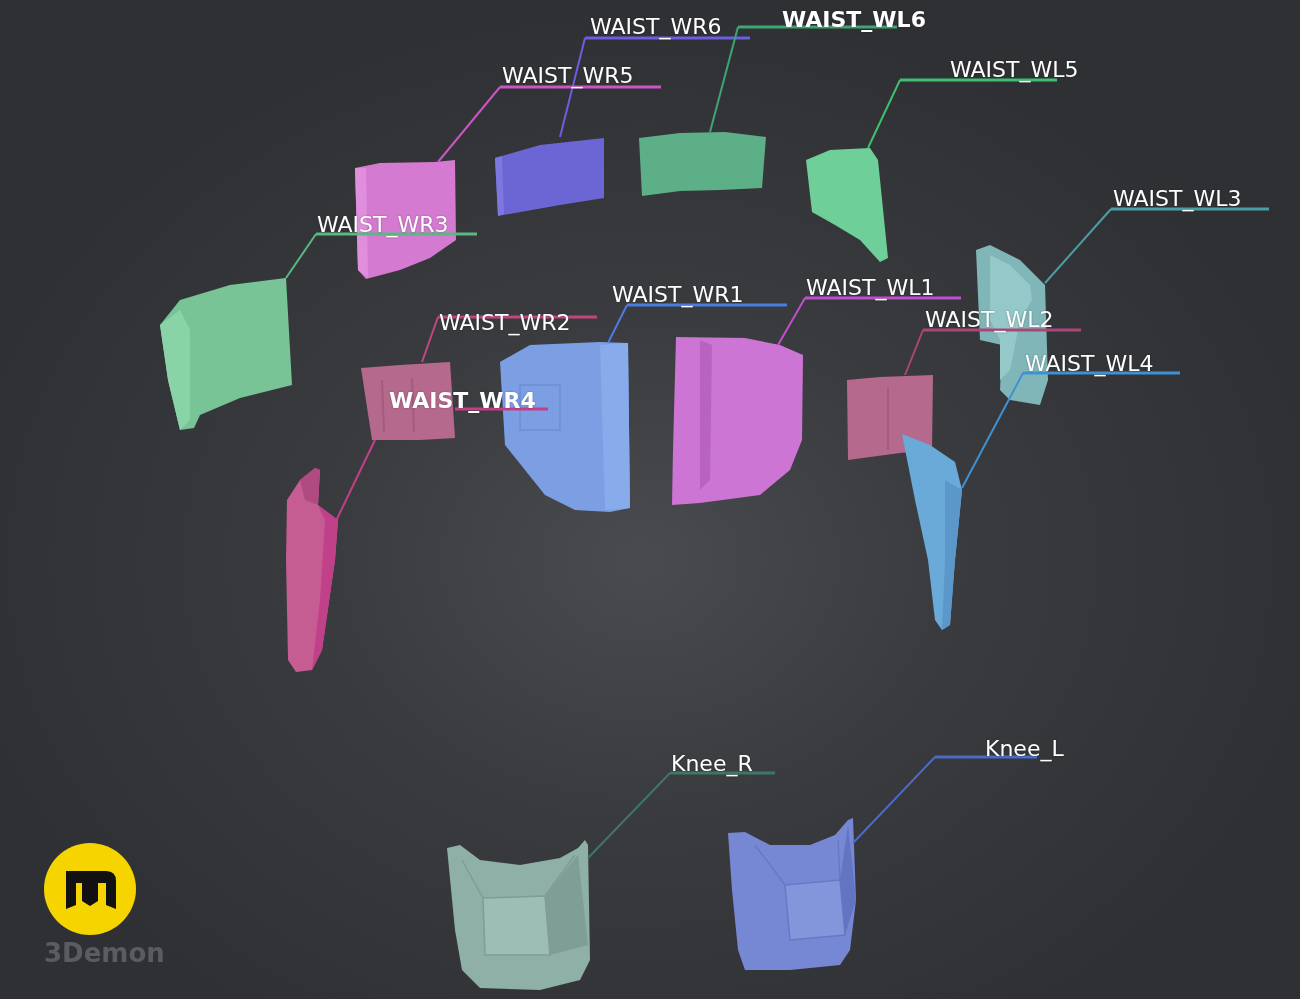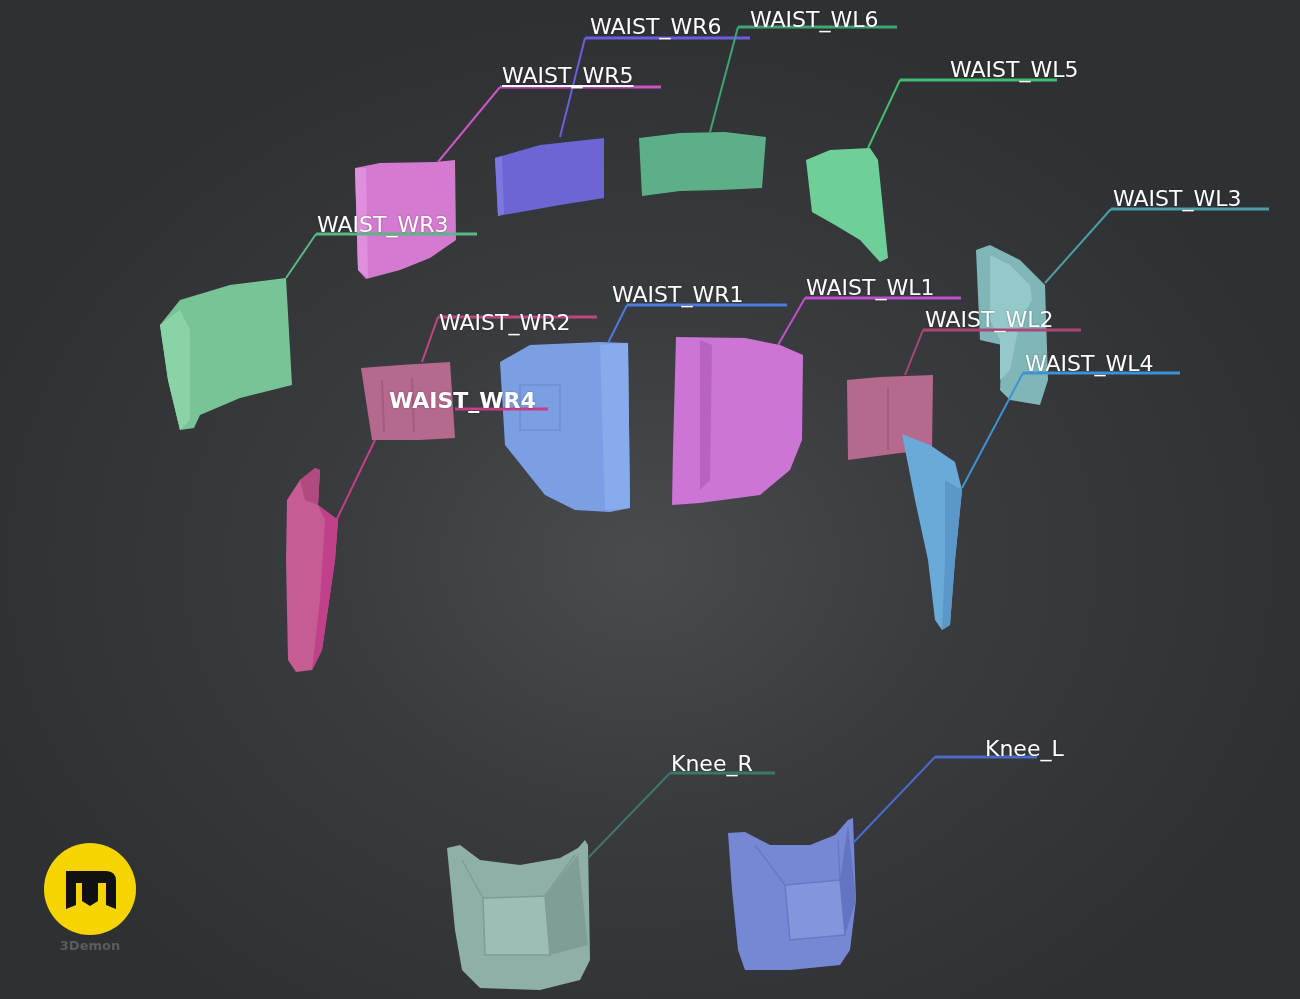--- a/index.html
+++ b/index.html
@@ -14,21 +14,21 @@
     letter-spacing:0px; white-space:nowrap;
     text-shadow: 0 0 2px rgba(0,0,0,0.35);
   }
   .logo {
     position:absolute; left:44px; top:843px; width:92px; height:92px;
     border-radius:50%; background:#f5d400;
   }
   .logo svg { position:absolute; left:0; top:0; }
   .brand {
     position:absolute; left:44px; top:938px; width:92px; text-align:center;
-    font-family:"DejaVu Sans", sans-serif; font-weight:bold; font-size:13px;
+    font-family:"DejaVu Sans", sans-serif; font-weight:bold; font-size:26px;
     color:#5b5c60;
   }
 </style>
 </head>
 <body>
 
 <div id="scene">
   <svg id="shapes" width="1300" height="999" viewBox="0 0 1300 999" style="position:absolute;left:0;top:0;">
 
     <g>
@@ -163,22 +163,22 @@
         <line x1="670" y1="773" x2="588" y2="858" stroke="#3e7668" stroke-width="2"></line>
       </g>
       <g>
         <line x1="935" x2="1037" y1="757" y2="757" stroke="#4b6bc9" stroke-width="3"></line>
         <line x1="935" y1="757" x2="853" y2="843" stroke="#4b6bc9" stroke-width="2"></line>
       </g>
     </svg>
 
   <div id="labels">
     <div class="label" style="left:590px;top:16px;">WAIST_WR6</div>
-    <div class="label" style="left:750px;top:9px;">WAIST_WL6</div>
-    <div class="label" style="left:502px;top:65px;text-decoration:underline;">WAIST_WR5</div>
+    <div class="label" style="left:782px;top:9px;font-weight:bold;">WAIST_WL6</div>
+    <div class="label" style="left:502px;top:65px;">WAIST_WR5</div>
     <div class="label" style="left:950px;top:59px;">WAIST_WL5</div>
     <div class="label" style="left:1113px;top:188px;">WAIST_WL3</div>
     <div class="label" style="left:317px;top:214px;">WAIST_WR3</div>
     <div class="label" style="left:806px;top:277px;">WAIST_WL1</div>
     <div class="label" style="left:612px;top:284px;">WAIST_WR1</div>
     <div class="label" style="left:439px;top:296px;margin-top:16px;">WAIST_WR2</div>
     <div class="label" style="left:925px;top:309px;">WAIST_WL2</div>
     <div class="label" style="left:1025px;top:353px;text-align:center;">WAIST_WL4</div>
     <div class="label" style="left:389px;top:390px;font-weight:bold;">WAIST_WR4</div>
     <div class="label" style="left:671px;top:753px;">Knee_R</div>

